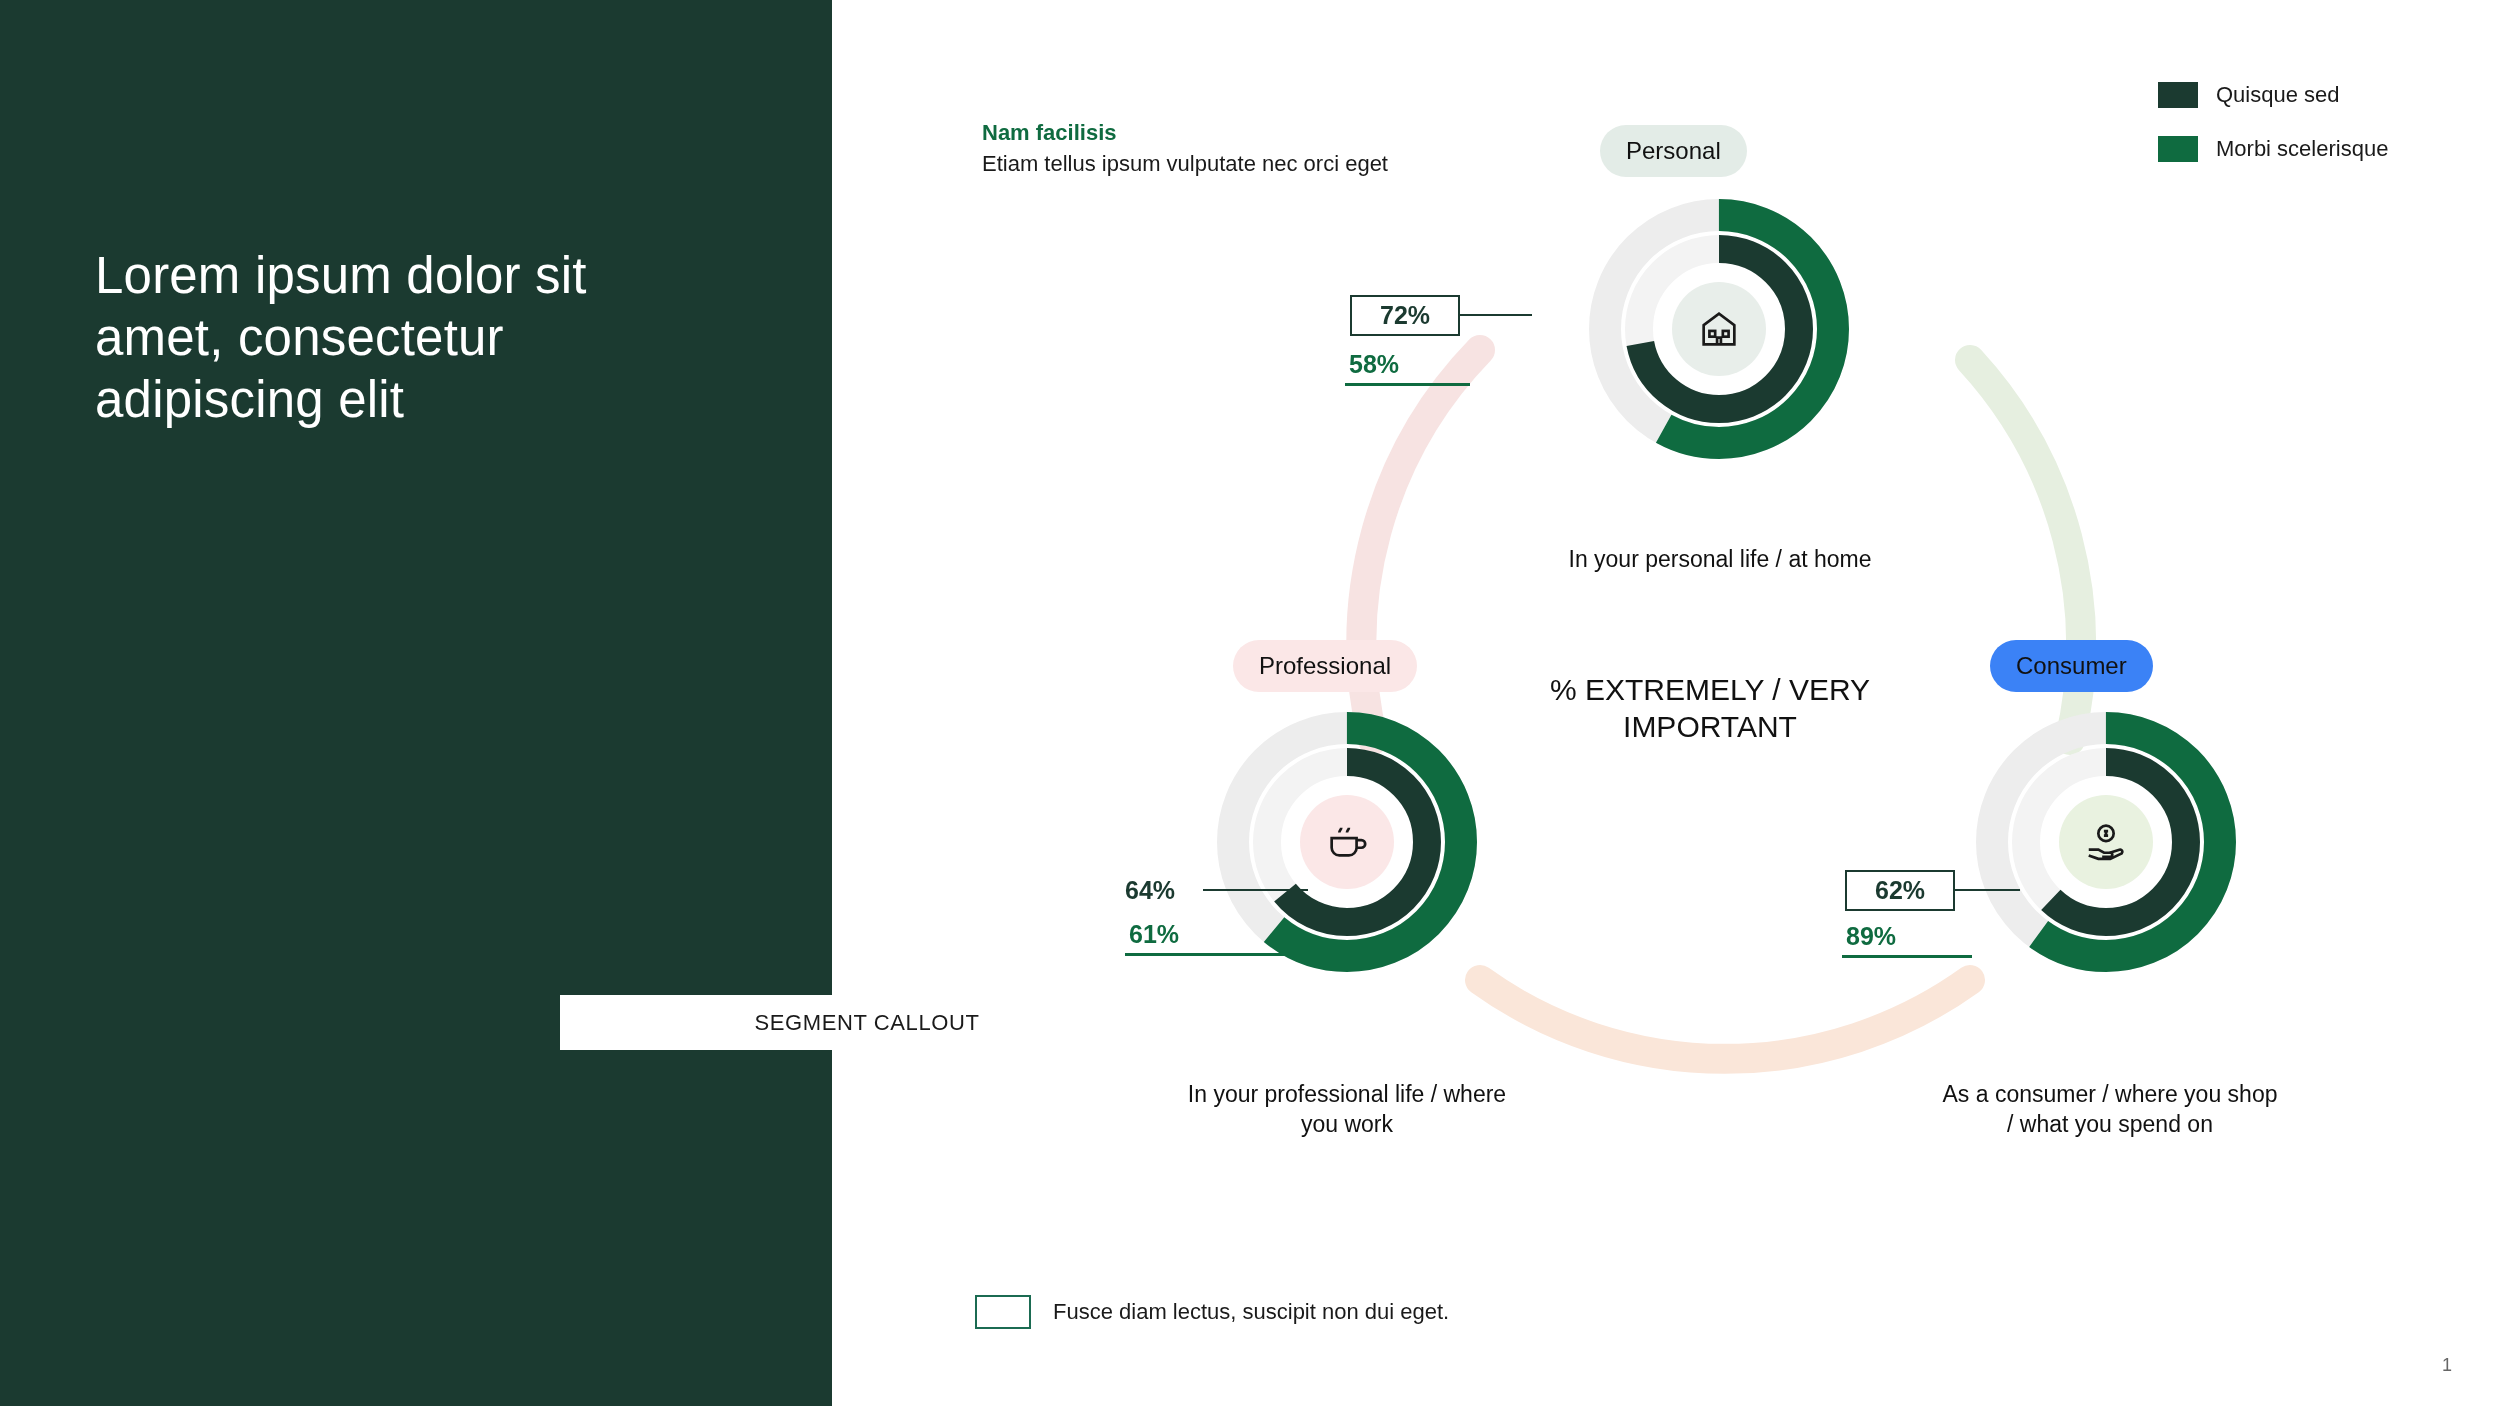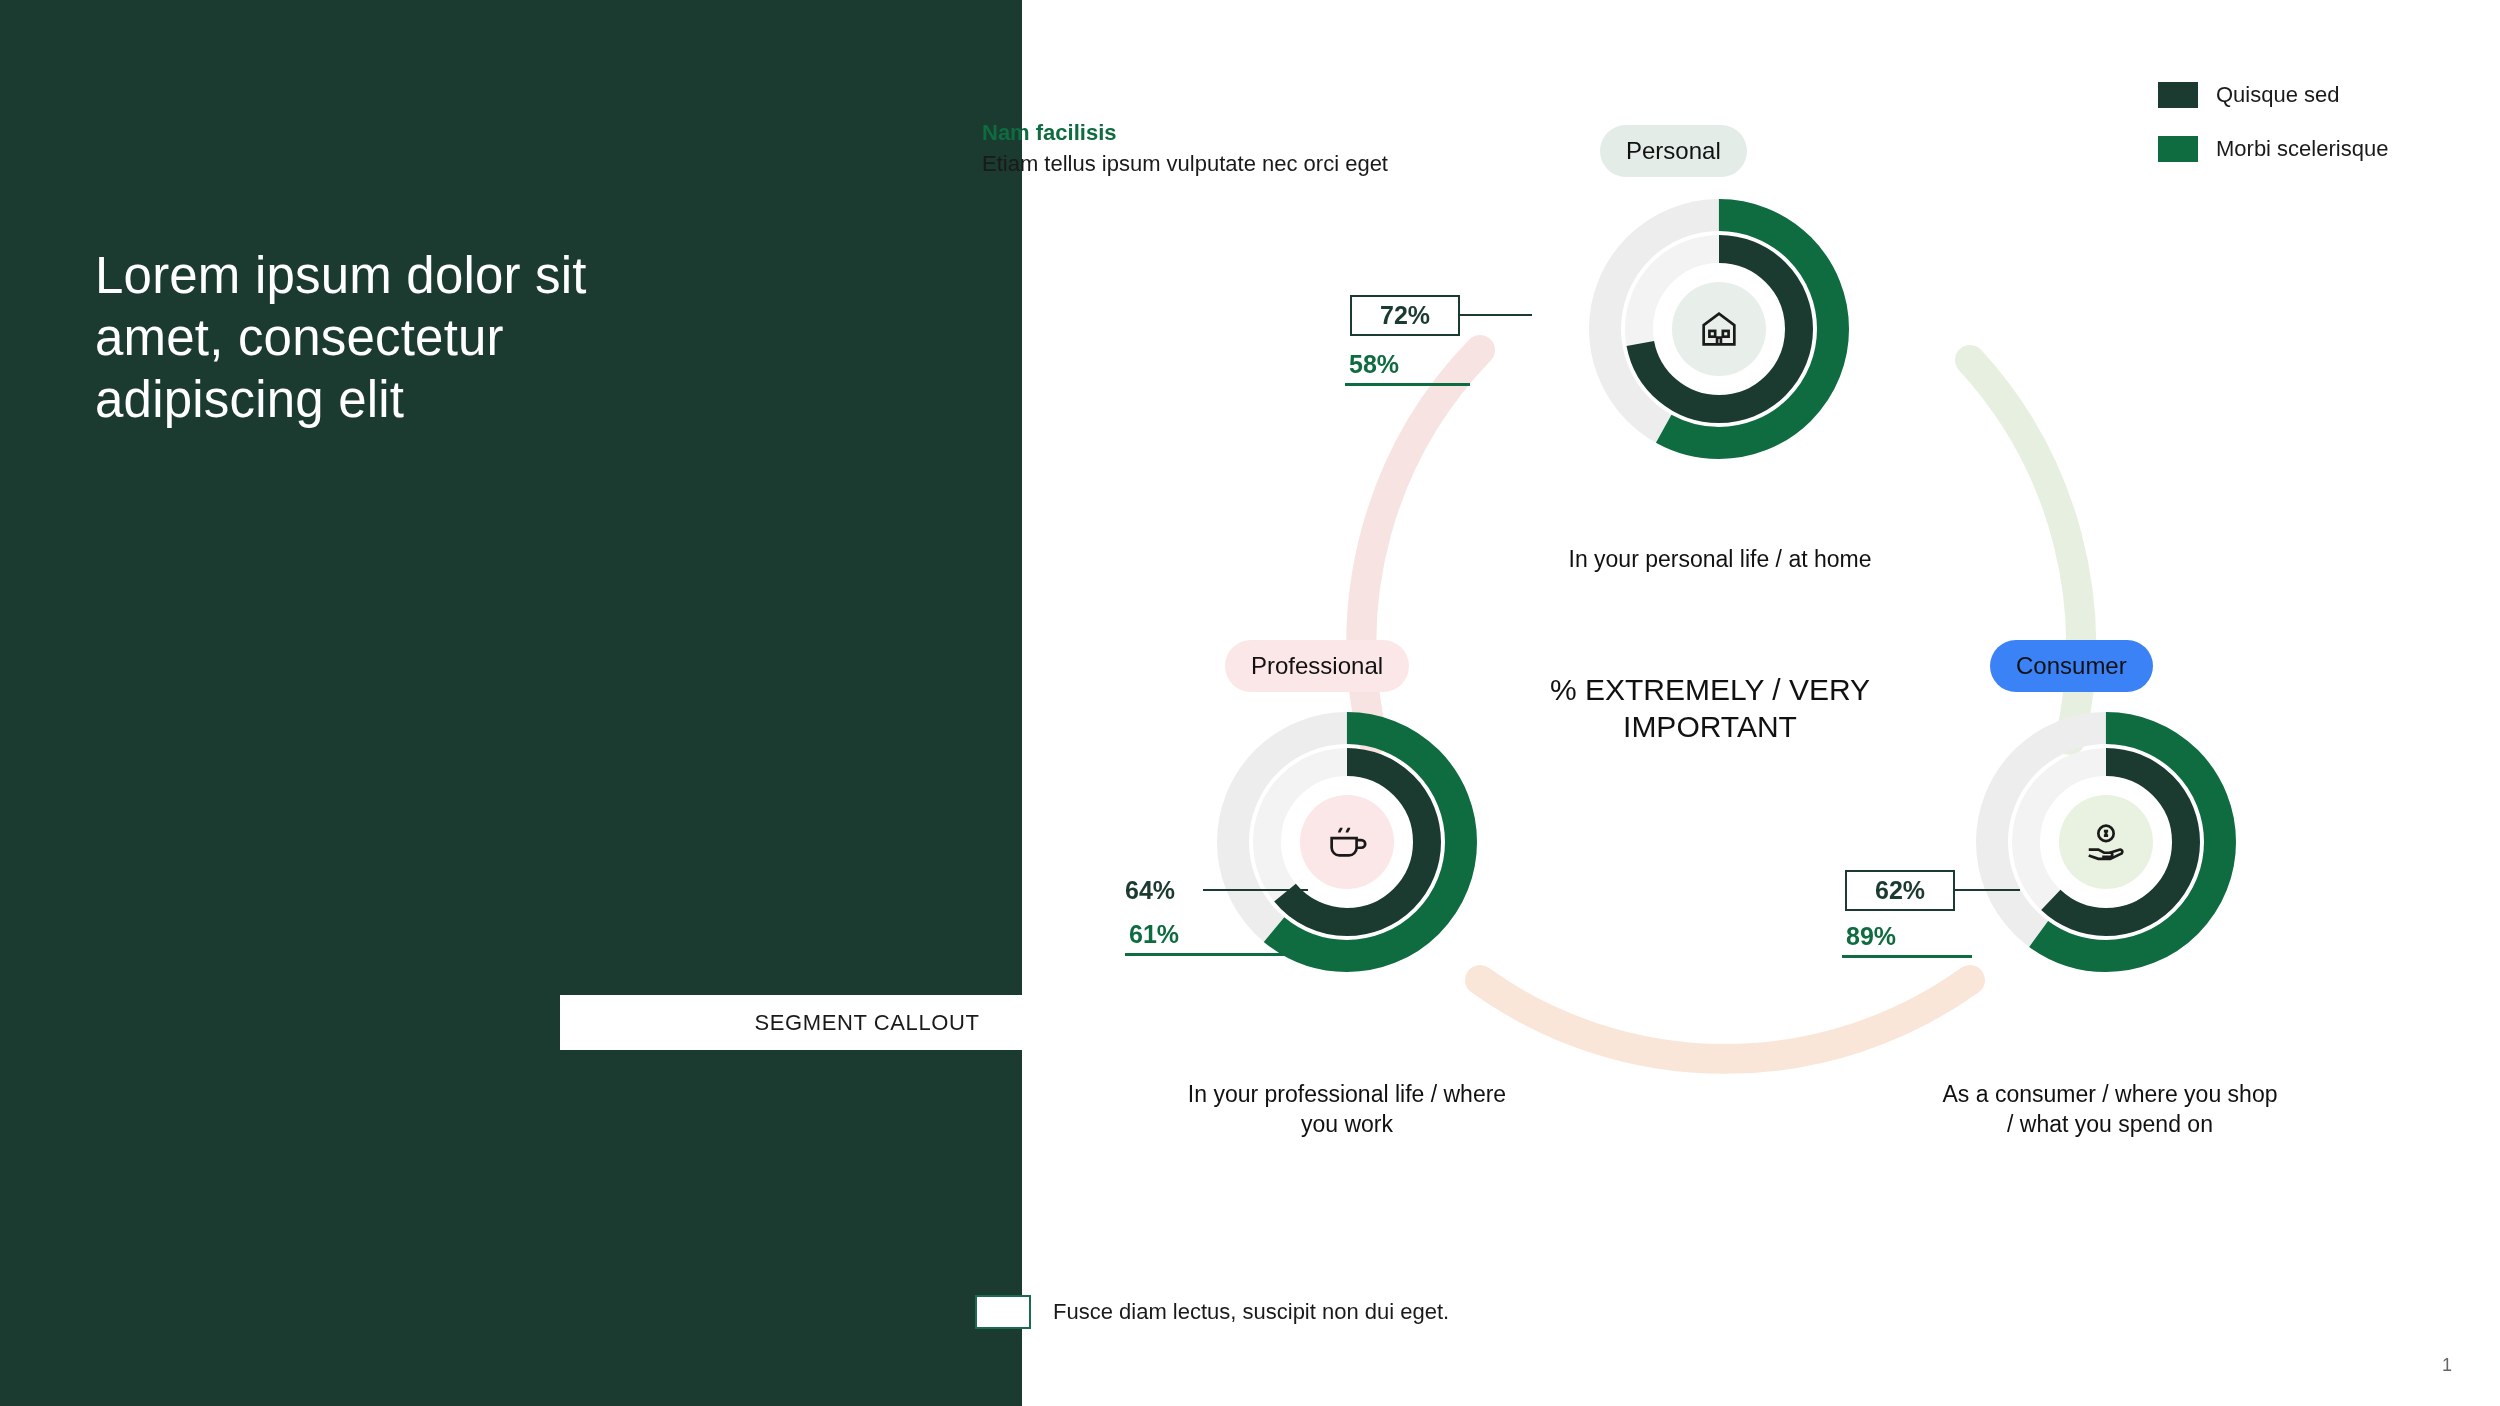--- a/index.html
+++ b/index.html
@@ -10,21 +10,21 @@
     background: #ffffff;
     font-family: "Liberation Sans", sans-serif;
     overflow: hidden;
     position: relative;
   }
 
   
   .left-panel {
     position: absolute;
     left: 0; top: 0;
-    width: 1022px; height: 1406px;
+    width: 832px; height: 1406px;
     background: #1b3a30;
   }
   .left-title {
     position: absolute;
     left: 95px;
     top: 245px;
     width: 620px;
     color: #ffffff;
     font-size: 51px;
     line-height: 1.22;
@@ -297,21 +297,21 @@
 
   <div class="val-green" style="left:-245px; top:225px;">
     <div class="txt">58%</div>
     <div class="line" style="width:125px; margin-top:4px;"></div>
   </div>
 
   <div class="caption-under" style="left:-40px; top:420px;">In your personal life / at home</div>
 </div>
 
 <div class="donut-group" style="left:1195px; top:640px; width:420px; height:500px;">
-  <div class="pill" style="left:30px; top:0px; background:#fbe7e7;">
+  <div class="pill" style="left:38px; top:0px; background:#fbe7e7;">
     <span>Professional</span>
   </div>
 
   <div class="donut-wrap" style="left:18px; top:68px;">
     <svg width="268" height="268" viewBox="0 0 268 268">
       <circle cx="134" cy="134" r="114" fill="none" stroke="#ededed" stroke-width="32"></circle>
       <circle cx="134" cy="134" r="114" fill="none" stroke="#0f6b40" stroke-width="32" stroke-dasharray="436.9 278.6" transform="rotate(-90 134 134)"></circle>
       <circle cx="134" cy="134" r="80" fill="none" stroke="#f3f3f3" stroke-width="28"></circle>
       <circle cx="134" cy="134" r="80" fill="none" stroke="#1b3a30" stroke-width="28" stroke-dasharray="321.7 180.9" transform="rotate(-90 134 134)"></circle>
     </svg>

